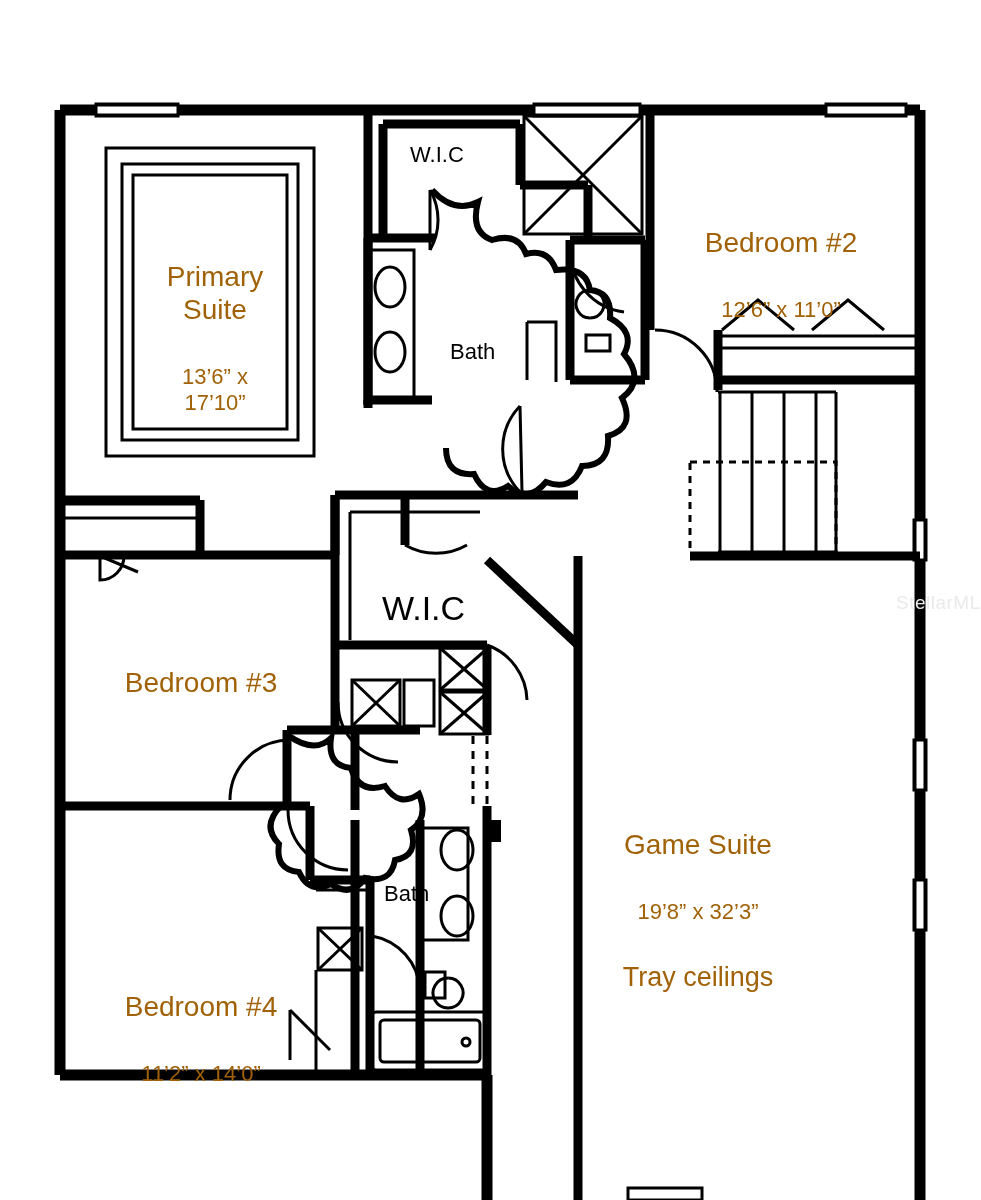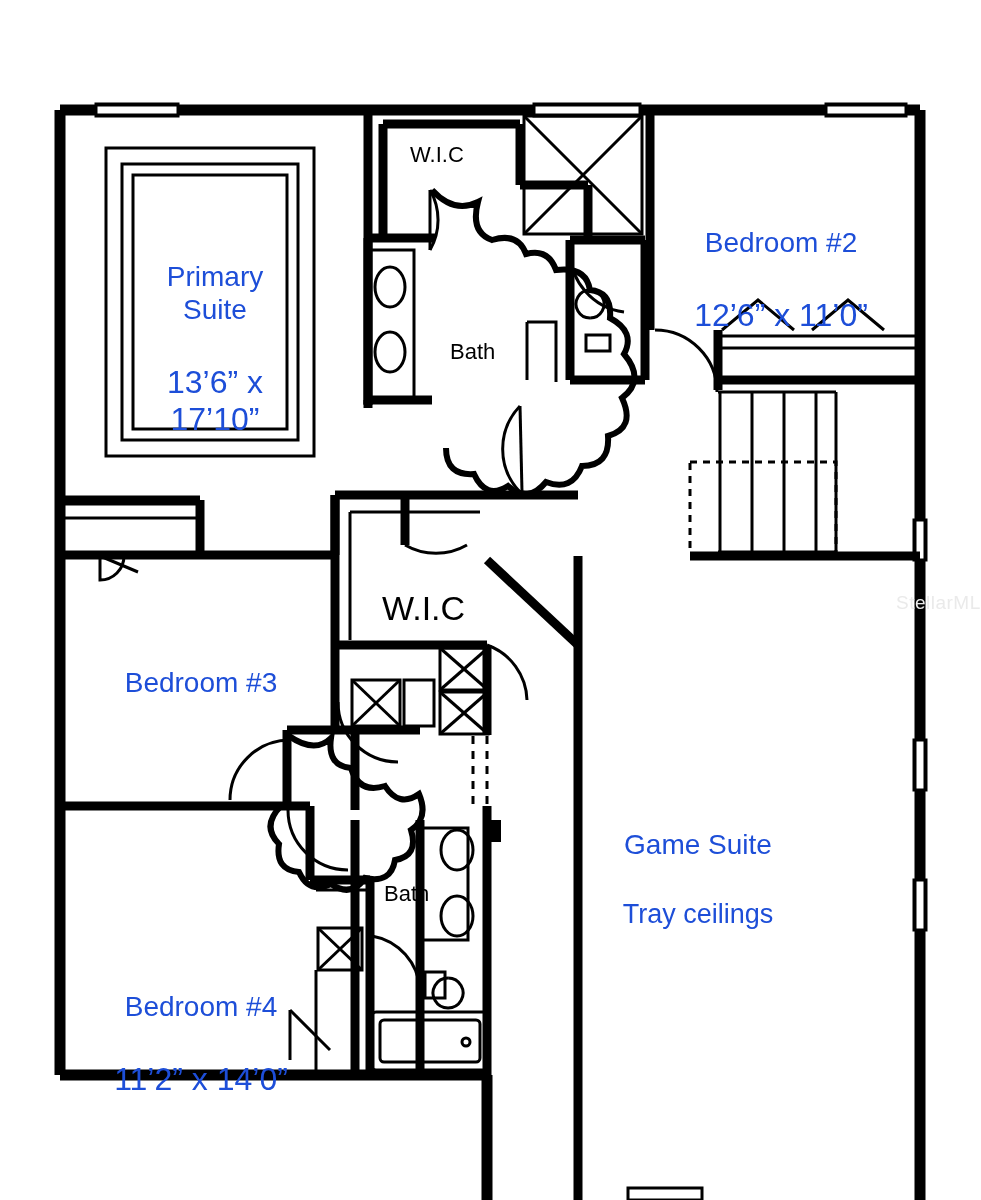--- a/index.html
+++ b/index.html
@@ -18,32 +18,32 @@
     overflow: hidden;
   }
   #plan-svg {
     position: absolute;
     left: 0;
     top: 0;
   }
   .room-label {
     position: absolute;
     text-align: center;
-    color: #1d4ed8;
+    color: #a16207;
     line-height: 1.18;
     white-space: pre;
     user-select: none;
   }
   .room-name {
     display: block;
     font-size: 28px;
   }
   .room-dims {
     display: block;
-    font-size: 32px;
+    font-size: 22px;
   }
   .room-note {
     display: block;
     font-size: 27px;
   }
   .small-label {
     position: absolute;
     font-size: 22px;
     color: #000000;
     white-space: pre;
@@ -345,20 +345,21 @@
     <span class="room-name">Bedroom #3</span>
   </div>
 
   <div class="room-label" style="left:88px; top:952px; width:226px;">
     <span class="room-name">Bedroom #4</span>
     <span class="room-dims">11’2” x 14’0”</span>
   </div>
 
   <div class="room-label" style="left:584px; top:790px; width:228px;">
     <span class="room-name">Game Suite</span>
+    <span class="room-dims">19’8” x 32’3”</span>
     <span class="room-note">Tray ceilings</span>
   </div>
 
   <div class="small-label" style="left:410px; top:142px;">W.I.C</div>
 
   <div class="small-label" style="left:450px; top:339px;">Bath</div>
 
   <div class="small-label" style="left:384px; top:881px;">Bath</div>
 
   <div class="wic-label-big" style="left:382px; top:589px;">W.I.C</div>

